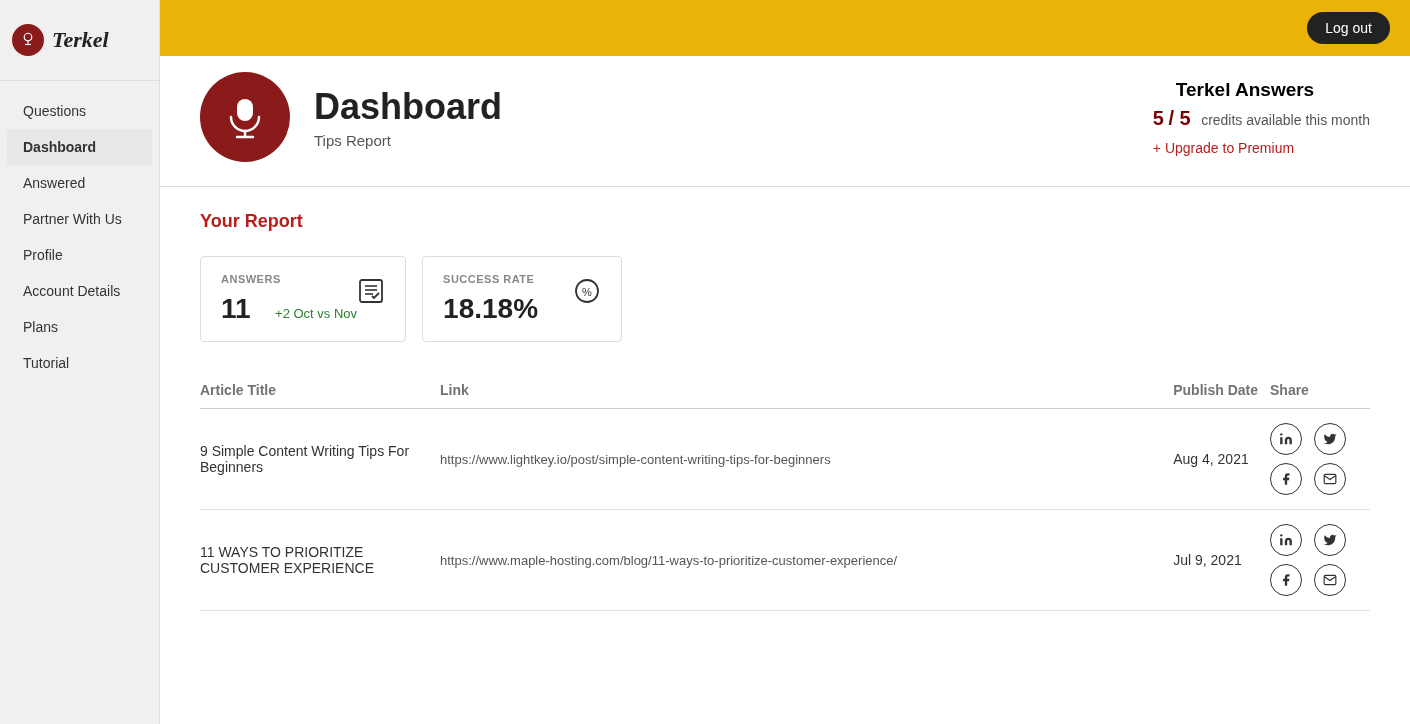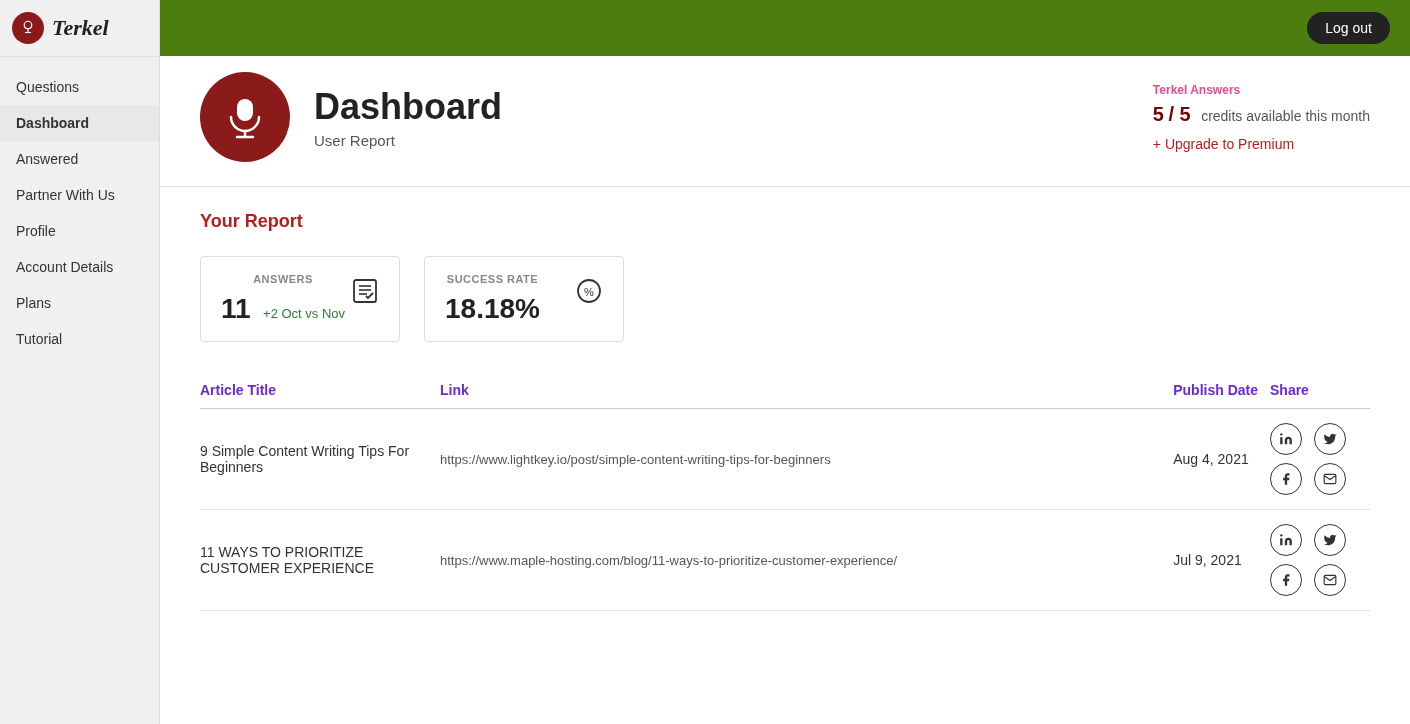--- a/index.html
+++ b/index.html
@@ -11,21 +11,21 @@
       min-width: 160px;
       background: #f0f0f0;
       border-right: 1px solid #ddd;
       display: flex;
       flex-direction: column;
       padding-top: 0;
     }
     .sidebar-logo {
       display: flex;
       align-items: center;
-      padding: 12px 12px;
+      padding: 24px 12px;
       gap: 8px;
       border-bottom: 1px solid #ddd;
       margin-bottom: 8px;
     }
     .logo-icon {
       width: 32px;
       height: 32px;
       background: #8b1a1a;
       border-radius: 50%;
       display: flex; align-items: center; justify-content: center;
@@ -36,21 +36,21 @@
     .logo-text {
       font-family: Georgia, serif;
       font-style: italic;
       font-size: 22px;
       color: #222;
       font-weight: 700;
     }
     .sidebar-nav {
       display: flex;
       flex-direction: column;
-      padding: 4px 0;
+      padding: 4px 7px;
     }
     .sidebar-item {
       padding: 10px 16px;
       font-size: 14px;
       color: #333;
       cursor: pointer;
       text-decoration: none;
       display: block;
     }
     .sidebar-item.active { font-weight: 600; background: #e8e8e8; }
@@ -62,21 +62,21 @@
       display: flex;
       flex-direction: column;
       overflow-y: auto;
     }
 
     
     .topbar {
       display: flex;
       justify-content: flex-end;
       padding: 12px 20px;
-      background: #4d7c0f;
+      background: #eab308;
     }
     .logout-btn {
       background: #222;
       color: #fff;
       border: none;
       padding: 8px 18px;
       border-radius: 20px;
       font-size: 14px;
       cursor: pointer;
     }
@@ -110,24 +110,25 @@
     }
     .header-title p {
       font-size: 15px;
       color: #555;
       margin-top: 4px;
     }
     .credits-section {
       text-align: left;
     }
     .credits-title {
-      font-size: 12px;
+      font-size: 19px;
       font-weight: 600;
-      color: #ec4899;
+      color: #000000;
       margin-bottom: 6px;
+      margin-left: 23px;
     }
     .credits-value {
       font-size: 20px;
       font-weight: 700;
       color: #7a0000;
     }
     .credits-text {
       font-size: 14px;
       color: #555;
       margin-left: 6px;
@@ -148,23 +149,22 @@
     .report-title {
       font-size: 18px;
       font-weight: 600;
       color: #b91c1c;
       margin-bottom: 24px;
     }
 
     
     .stats-row {
       display: flex;
-      gap: 24px;
+      gap: 16px;
       margin-bottom: 32px;
-      text-align: center;
     }
     .stat-card {
       border: 1px solid #ddd;
       border-radius: 4px;
       padding: 16px 20px;
       min-width: 200px;
       display: flex;
       align-items: flex-start;
       justify-content: space-between;
     }
@@ -178,38 +178,38 @@
     }
     .stat-value {
       font-size: 28px;
       font-weight: 700;
       color: #222;
     }
     .stat-badge {
       font-size: 13px;
       color: #2e7d32;
       font-weight: 500;
-      margin-left: 8px;
+      margin-left: 20px;
     }
     .stat-icon {
       color: #333;
       font-size: 22px;
       margin-top: 4px;
     }
 
     
     .articles-table {
       width: 100%;
       border-collapse: collapse;
     }
     .articles-table th {
       text-align: left;
       font-size: 14px;
       font-weight: 600;
-      color: #6d28d9;
+      color: #737373;
       padding: 8px 12px 10px 0;
       border-bottom: 1px solid #ccc;
     }
     .articles-table td {
       padding: 14px 12px 14px 0;
       font-size: 14px;
       color: #333;
       vertical-align: middle;
       border-bottom: 1px solid #e0e0e0;
     }
@@ -276,21 +276,21 @@
       <div class="mic-circle">
         <svg viewBox="0 0 48 48" fill="none" xmlns="http://www.w3.org/2000/svg">
           <rect x="16" y="6" width="16" height="22" rx="8" fill="white"></rect>
           <path d="M10 24c0 7.732 6.268 14 14 14s14-6.268 14-14" stroke="white" stroke-width="2.5" stroke-linecap="round" fill="none"></path>
           <line x1="24" y1="38" x2="24" y2="44" stroke="white" stroke-width="2.5" stroke-linecap="round"></line>
           <line x1="16" y1="44" x2="32" y2="44" stroke="white" stroke-width="2.5" stroke-linecap="round"></line>
         </svg>
       </div>
       <div class="header-title">
         <h1>Dashboard</h1>
-        <p>User Report</p>
+        <p>Tips Report</p>
       </div>
     </div>
     <div class="credits-section">
       <div class="credits-title">Terkel Answers</div>
       <div>
         <span class="credits-value">5</span>
         <span class="credits-value"> / </span>
         <span class="credits-value">5</span>
         <span class="credits-text">credits available this month</span>
       </div>

